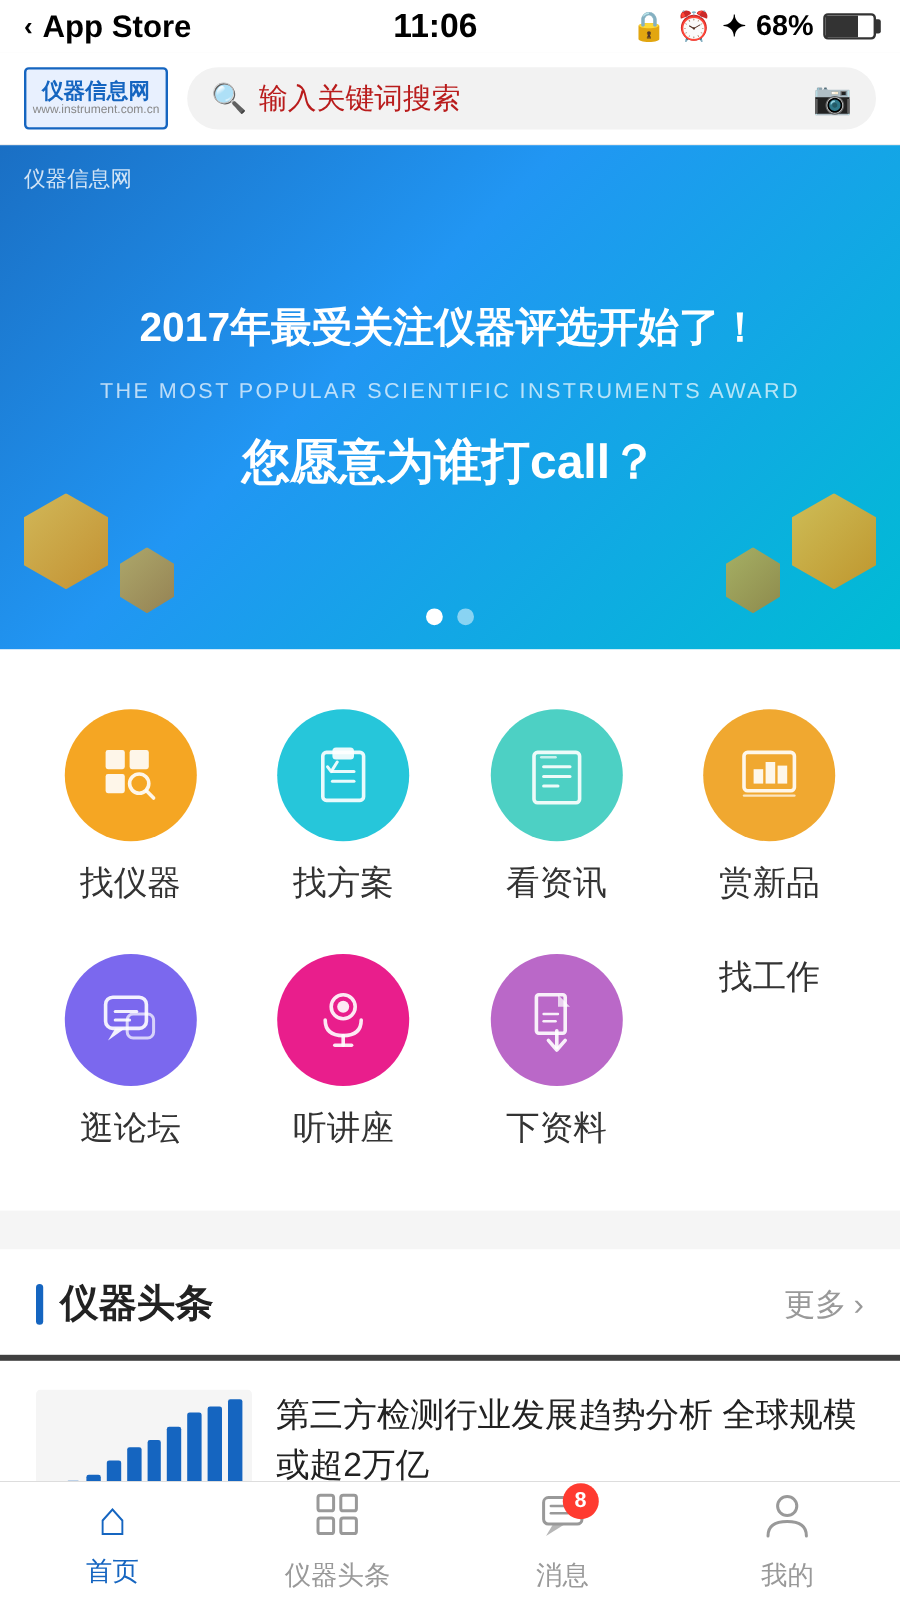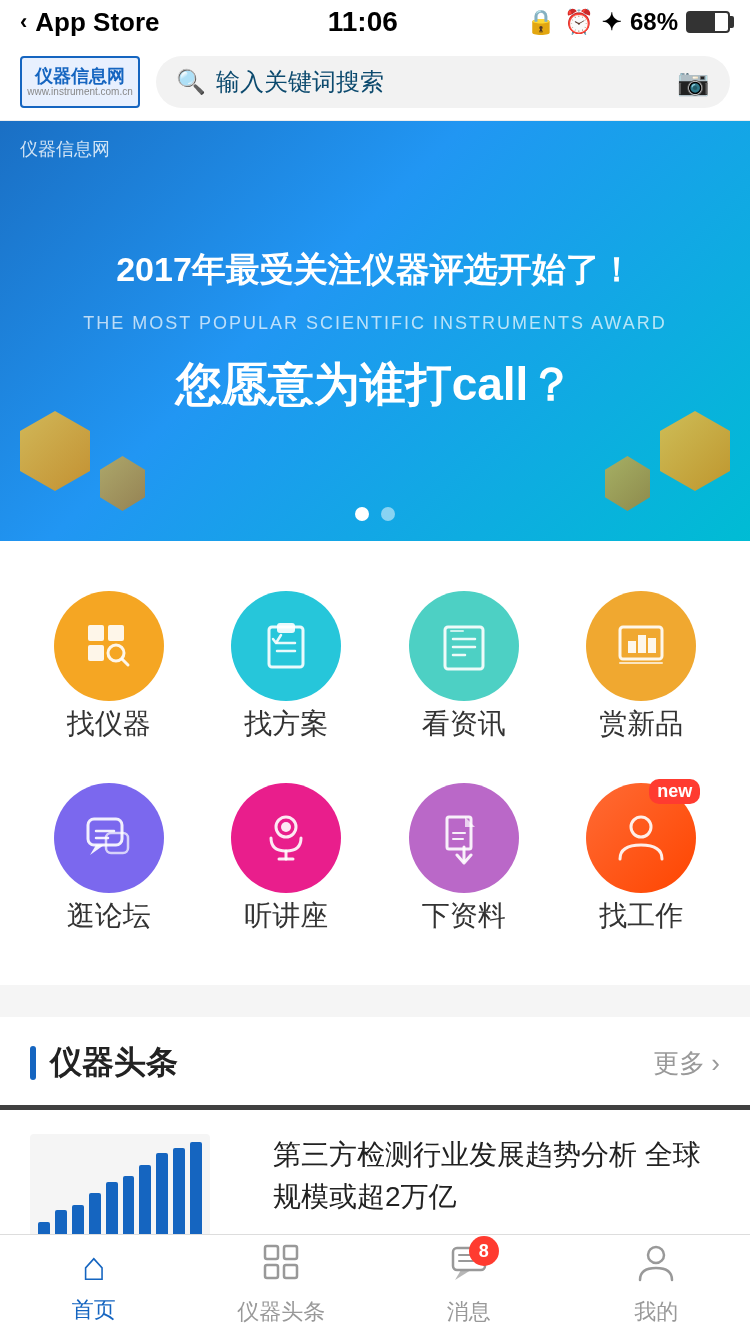--- a/index.html
+++ b/index.html
@@ -85,21 +85,21 @@
     .search-input-wrap {
       flex: 1;
       display: flex;
       align-items: center;
       background: #f2f2f2;
       border-radius: 30px;
       padding: 10px 20px;
       gap: 10px;
     }
     .search-icon { color: #999; font-size: 24px; }
-    .search-input-text { color: #0c4a6e; font-size: 24px; flex: 1; }
+    .search-input-text { color: #b91c1c; font-size: 24px; flex: 1; }
     .camera-icon { color: #999; font-size: 26px; }
 
     
     .banner {
       width: 750px;
       height: 420px;
       background: linear-gradient(135deg, #1a6fc4 0%, #2196F3 40%, #00BCD4 100%);
       position: relative;
       overflow: hidden;
       display: flex;
@@ -123,21 +123,21 @@
       text-align: center;
     }
     .banner-text2 {
       font-size: 18px;
       color: rgba(255,255,255,0.7);
       letter-spacing: 2px;
       margin-bottom: 20px;
       text-align: center;
     }
     .banner-text3 {
-      font-size: 46px;
+      font-size: 40px;
       color: white;
       font-weight: 700;
       text-align: center;
     }
     .banner-dots {
       position: absolute;
       bottom: 20px;
       display: flex;
       gap: 12px;
     }
@@ -156,21 +156,21 @@
     }
     .grid-row {
       display: flex;
       justify-content: space-around;
       padding: 10px 20px 30px;
     }
     .grid-item {
       display: flex;
       flex-direction: column;
       align-items: center;
-      gap: 4px;
+      gap: 16px;
       width: 150px;
     }
     .grid-circle {
       width: 110px;
       height: 110px;
       border-radius: 50%;
       display: flex;
       align-items: center;
       justify-content: center;
       position: relative;
@@ -269,21 +269,20 @@
       border-radius: 2px 2px 0 0;
       width: 14px;
     }
     .news-content { flex: 1; }
     .news-headline {
       font-size: 28px;
       color: #222;
       line-height: 1.5;
       margin-bottom: 16px;
       font-weight: 500;
-      margin-left: 43px;
     }
     .news-meta {
       font-size: 24px;
       color: #999;
     }
 
     
     .tab-bar {
       position: fixed;
       bottom: 0;
@@ -482,27 +481,20 @@
           <line x1="16" y1="22" x2="28" y2="22" stroke="white" stroke-width="2" stroke-linecap="round" opacity="0.9"></line>
           <line x1="16" y1="28" x2="26" y2="28" stroke="white" stroke-width="2" stroke-linecap="round" opacity="0.9"></line>
           <line x1="27" y1="36" x2="27" y2="50" stroke="white" stroke-width="3" stroke-linecap="round" opacity="0.9"></line>
           <polyline points="20,44 27,52 34,44" stroke="white" stroke-width="3" stroke-linecap="round" stroke-linejoin="round" fill="none" opacity="0.9"></polyline>
         </svg>
       </div>
       <span class="grid-label">下资料</span>
     </div>
 
     <div class="grid-item">
-      <div class="grid-circle circle-red-orange" style="position:relative;">
-        <span class="new-badge">new</span>
-        <svg viewBox="0 0 54 54" fill="none" xmlns="http://www.w3.org/2000/svg">
-          <circle cx="27" cy="16" r="10" stroke="white" stroke-width="3" fill="none" opacity="0.9"></circle>
-          <path d="M6 48 Q6 34 27 34 Q48 34 48 48" stroke="white" stroke-width="3" stroke-linecap="round" fill="none" opacity="0.9"></path>
-        </svg>
-      </div>
       <span class="grid-label">找工作</span>
     </div>
   </div>
 </div>
 
 <div class="divider"></div>
 <div class="news-section">
   <div class="news-header">
     <div class="news-title-wrap">
       <div class="news-title-bar"></div>

